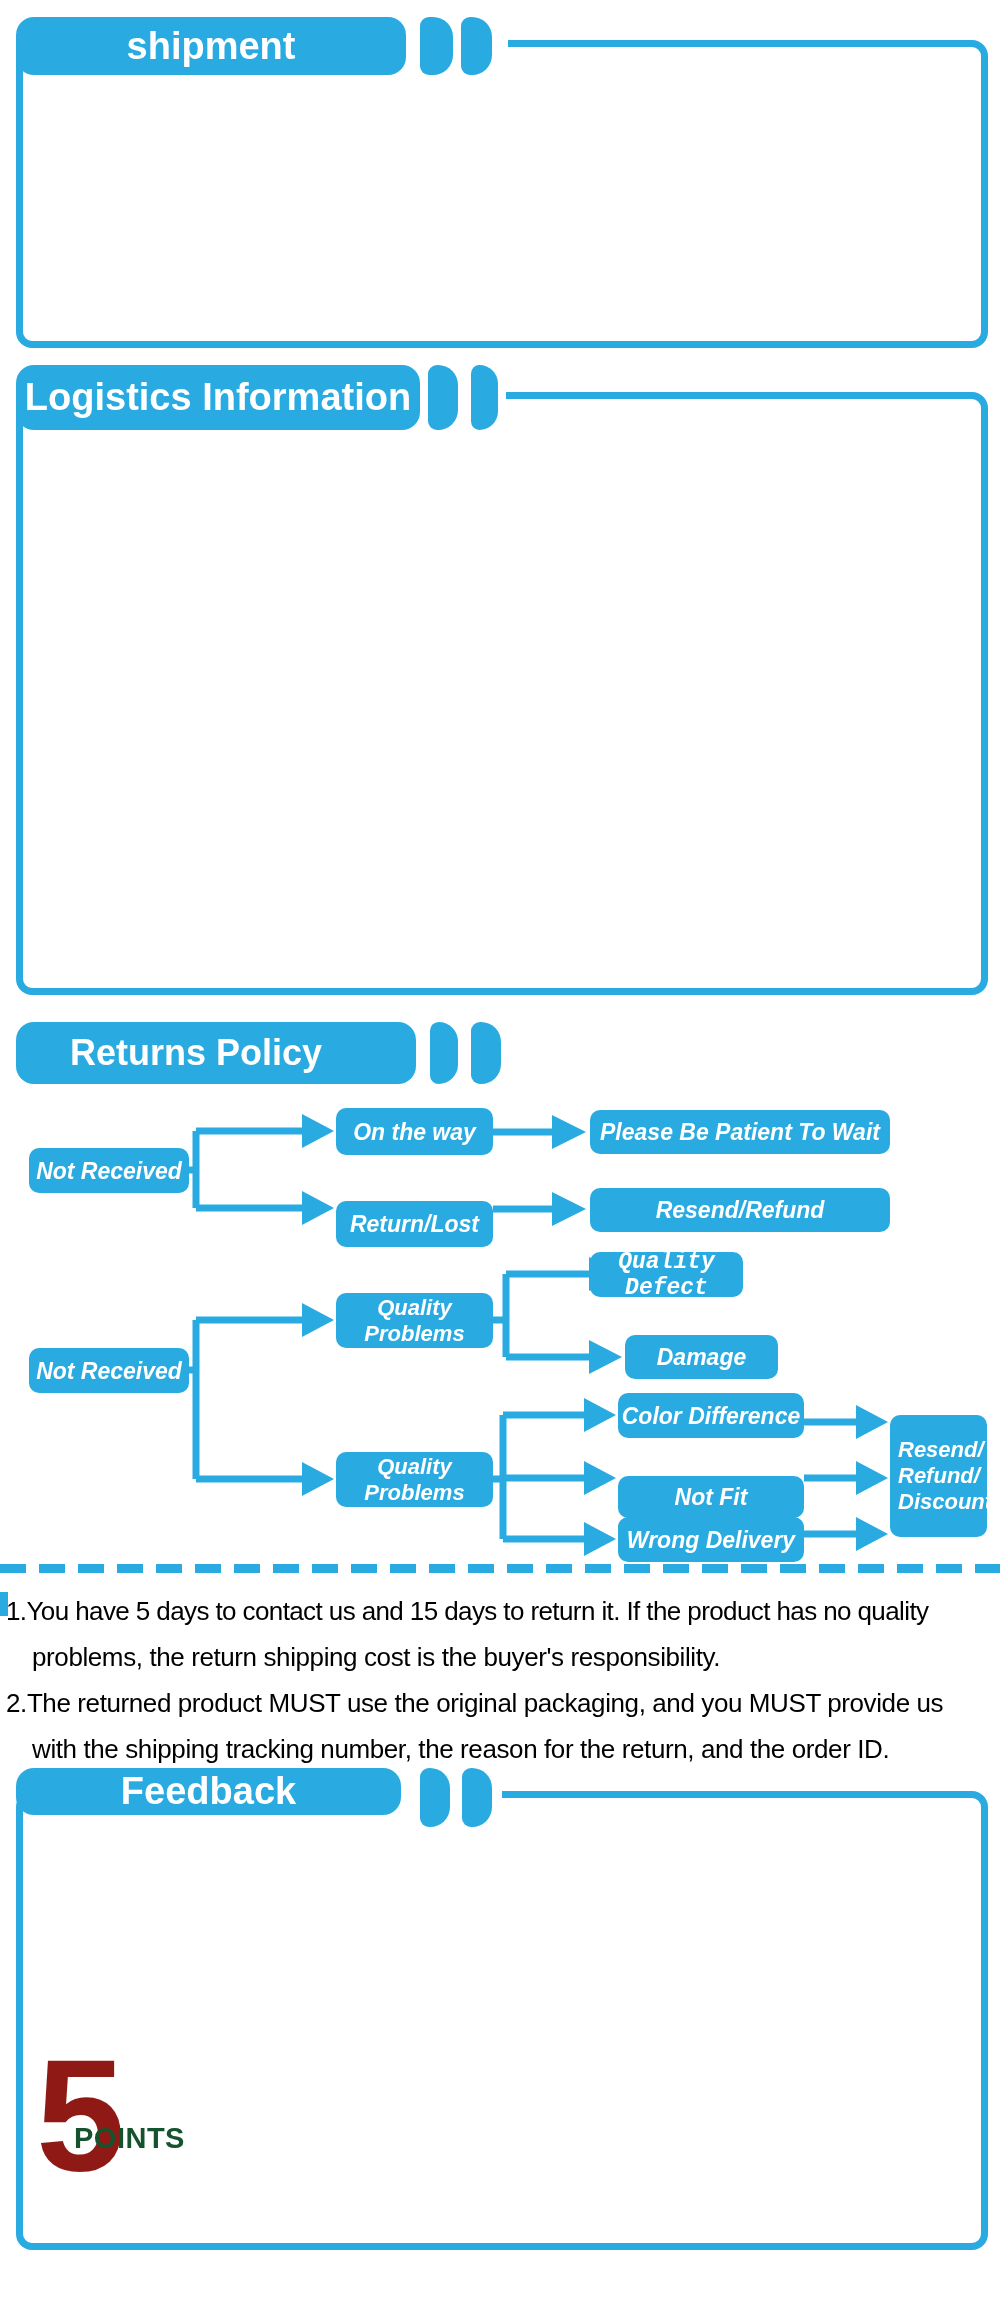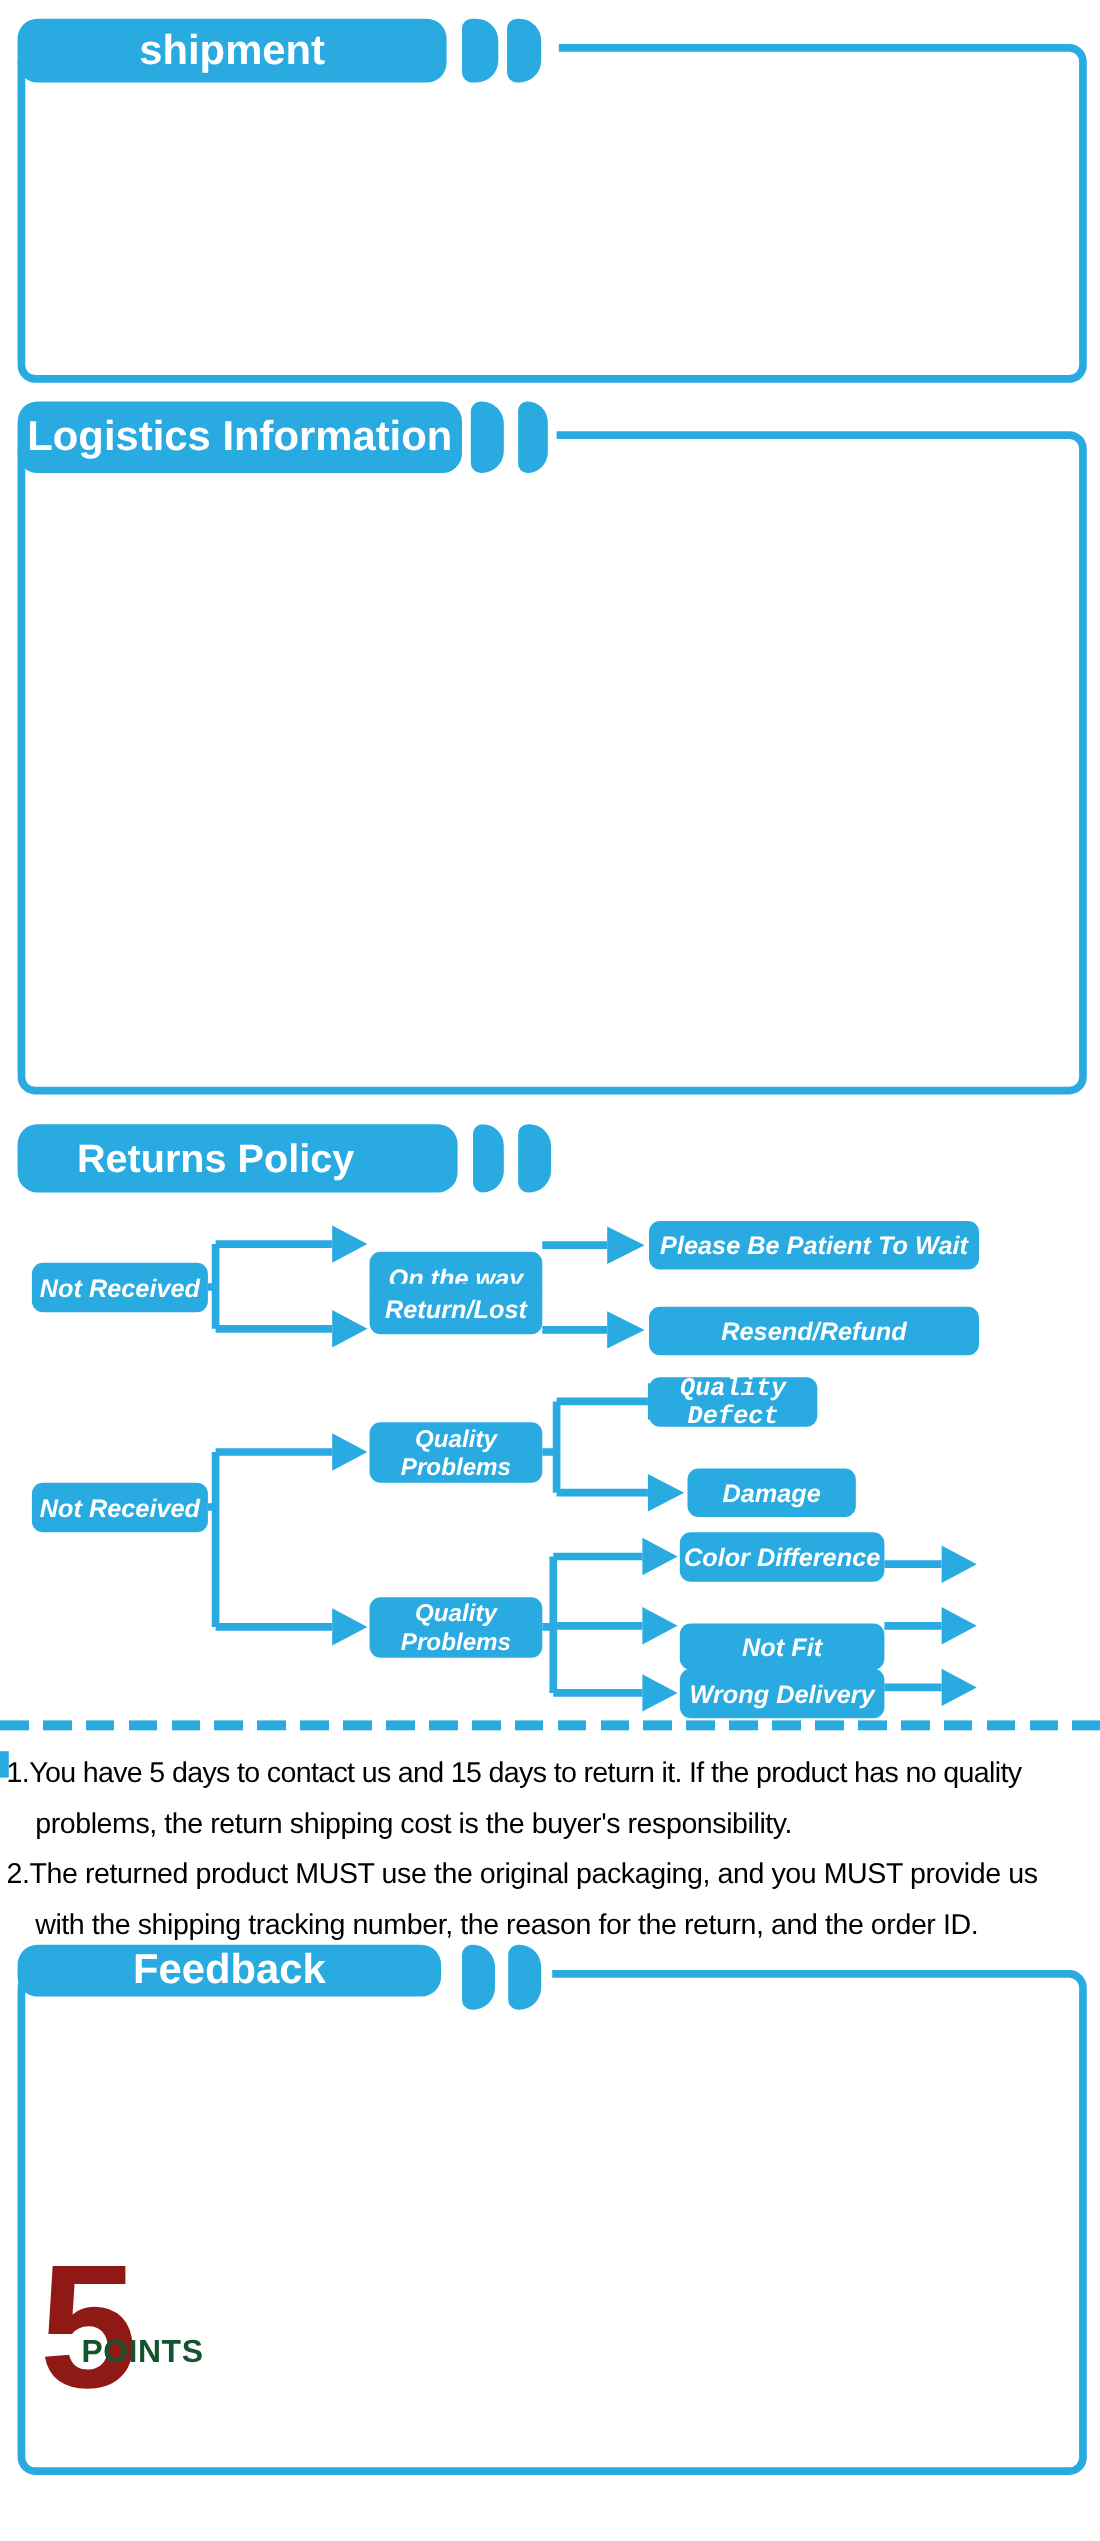--- a/index.html
+++ b/index.html
@@ -175,35 +175,38 @@
         <polygon points="584,308 584,342 616,325"></polygon>
         <polygon points="584,371 584,405 616,388"></polygon>
         <polygon points="584,432 584,466 616,449"></polygon>
         <polygon points="856,315 856,349 888,332"></polygon>
         <polygon points="856,371 856,405 888,388"></polygon>
         <polygon points="856,427 856,461 888,444"></polygon>
       </g>
     </svg>
 
     <div class="flowbox" style="left:29px;top:58px;width:160px;height:45px;">Not Received</div>
-    <div class="flowbox" style="left:336px;top:18px;width:157px;height:47px;margin-top:30px;">On the way</div>
+    <div class="flowbox" style="left:336px;top:18px;width:157px;height:47px;">On the way</div>
     <div class="flowbox" style="left:590px;top:20px;width:300px;height:44px;">Please Be Patient To Wait</div>
-    <div class="flowbox" style="left:336px;top:77px;width:157px;height:46px;">Return/Lost</div>
+    <div class="flowbox" style="left:336px;top:111px;width:157px;height:46px;">Return/Lost</div>
     <div class="flowbox" style="left:590px;top:98px;width:300px;height:44px;">Resend/Refund</div>
 
     <div class="flowbox" style="left:29px;top:258px;width:160px;height:45px;">Not Received</div>
     <div class="flowbox" style="left:336px;top:203px;width:157px;height:55px;font-size:22px;">Quality
 Problems</div>
     <div class="flowbox" style="left:590px;top:162px;width:153px;height:45px;font-family:Liberation Mono, monospace;">Quality Defect</div>
     <div class="flowbox" style="left:625px;top:245px;width:153px;height:44px;">Damage</div>
     <div class="flowbox" style="left:336px;top:362px;width:157px;height:55px;font-size:22px;">Quality
 Problems</div>
     <div class="flowbox" style="left:618px;top:303px;width:186px;height:45px;">Color Difference</div>
     <div class="flowbox" style="left:618px;top:386px;width:186px;height:42px;">Not Fit</div>
     <div class="flowbox" style="left:618px;top:427px;width:186px;height:45px;">Wrong Delivery</div>
+    <div class="flowbox" style="left:890px;top:325px;width:97px;height:122px;font-size:22px;justify-content:flex-start;padding-left:8px;text-align:left;box-sizing:border-box;">Resend/
+Refund/
+Discount</div>
   </div>
 
   <div class="dashline"></div>
   <div class="vdash"></div>
 
   <div class="abs" style="left:6px;top:1588px;width:992px;">
     <div class="tline" style="letter-spacing:-0.6px;">1.You have 5 days to contact us and 15 days to return it. If the product has no quality</div>
     <div class="tline ind">problems, the return shipping cost is the buyer's responsibility.</div>
     <div class="tline">2.The returned product MUST use the original packaging, and you MUST provide us</div>
     <div class="tline ind">with the shipping tracking number, the reason for the return, and the order ID.</div>

